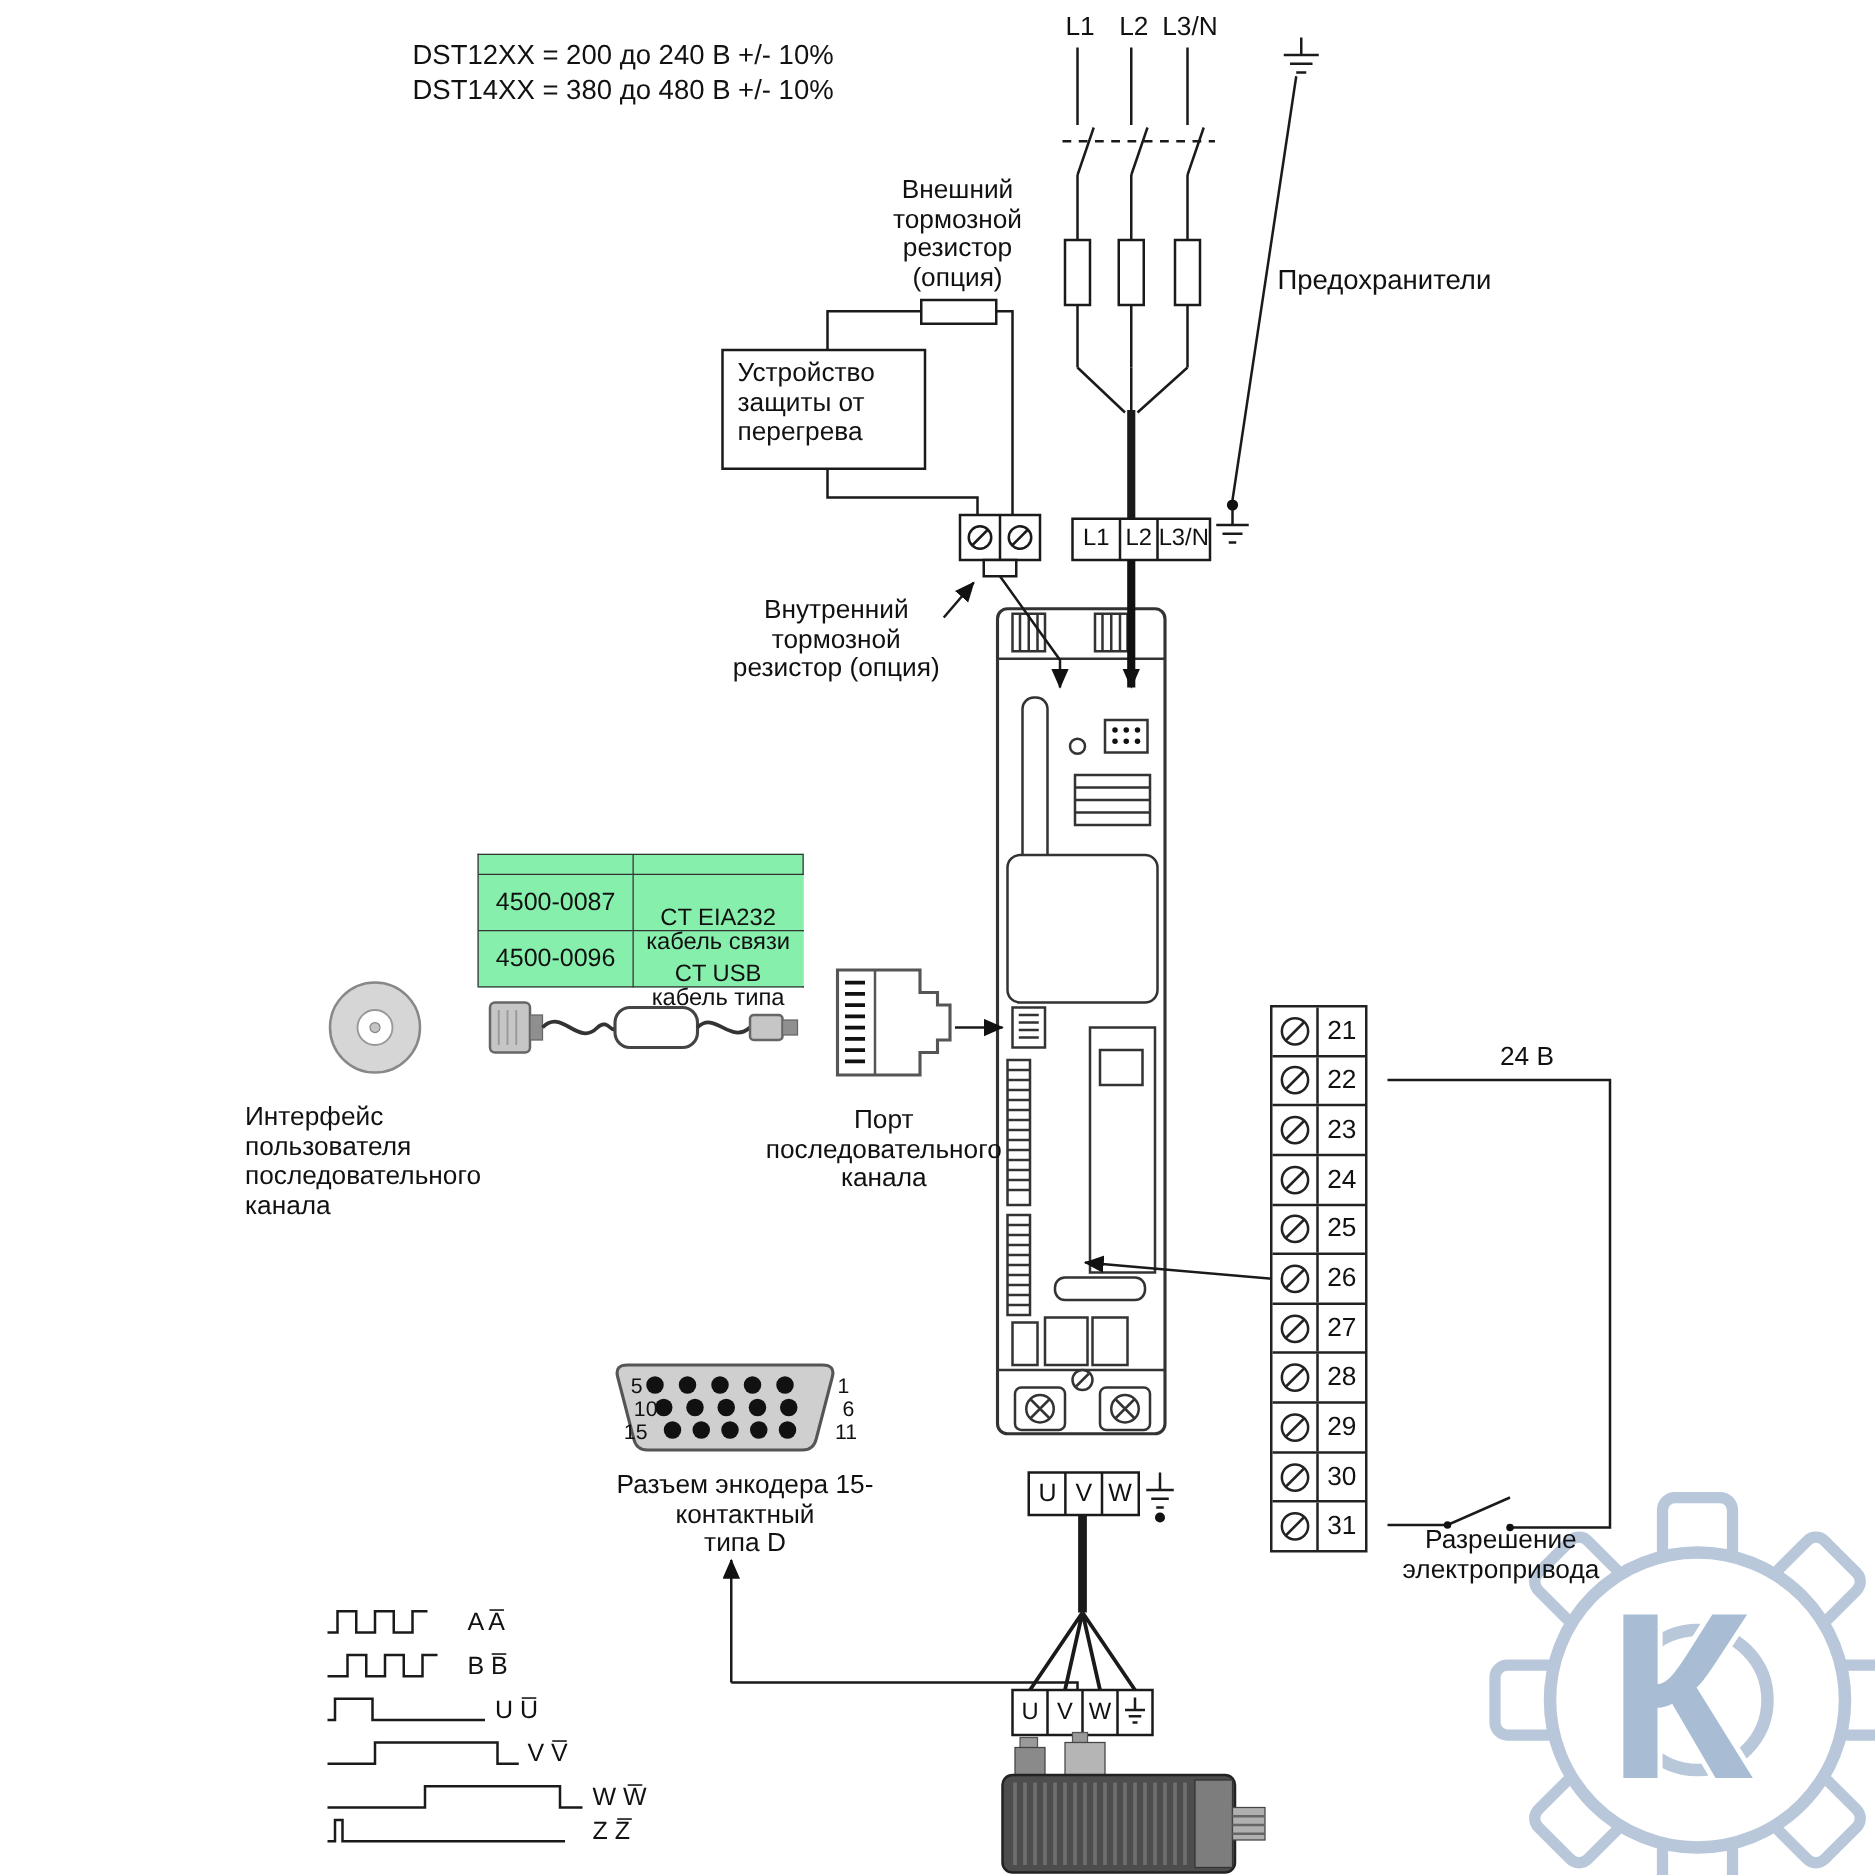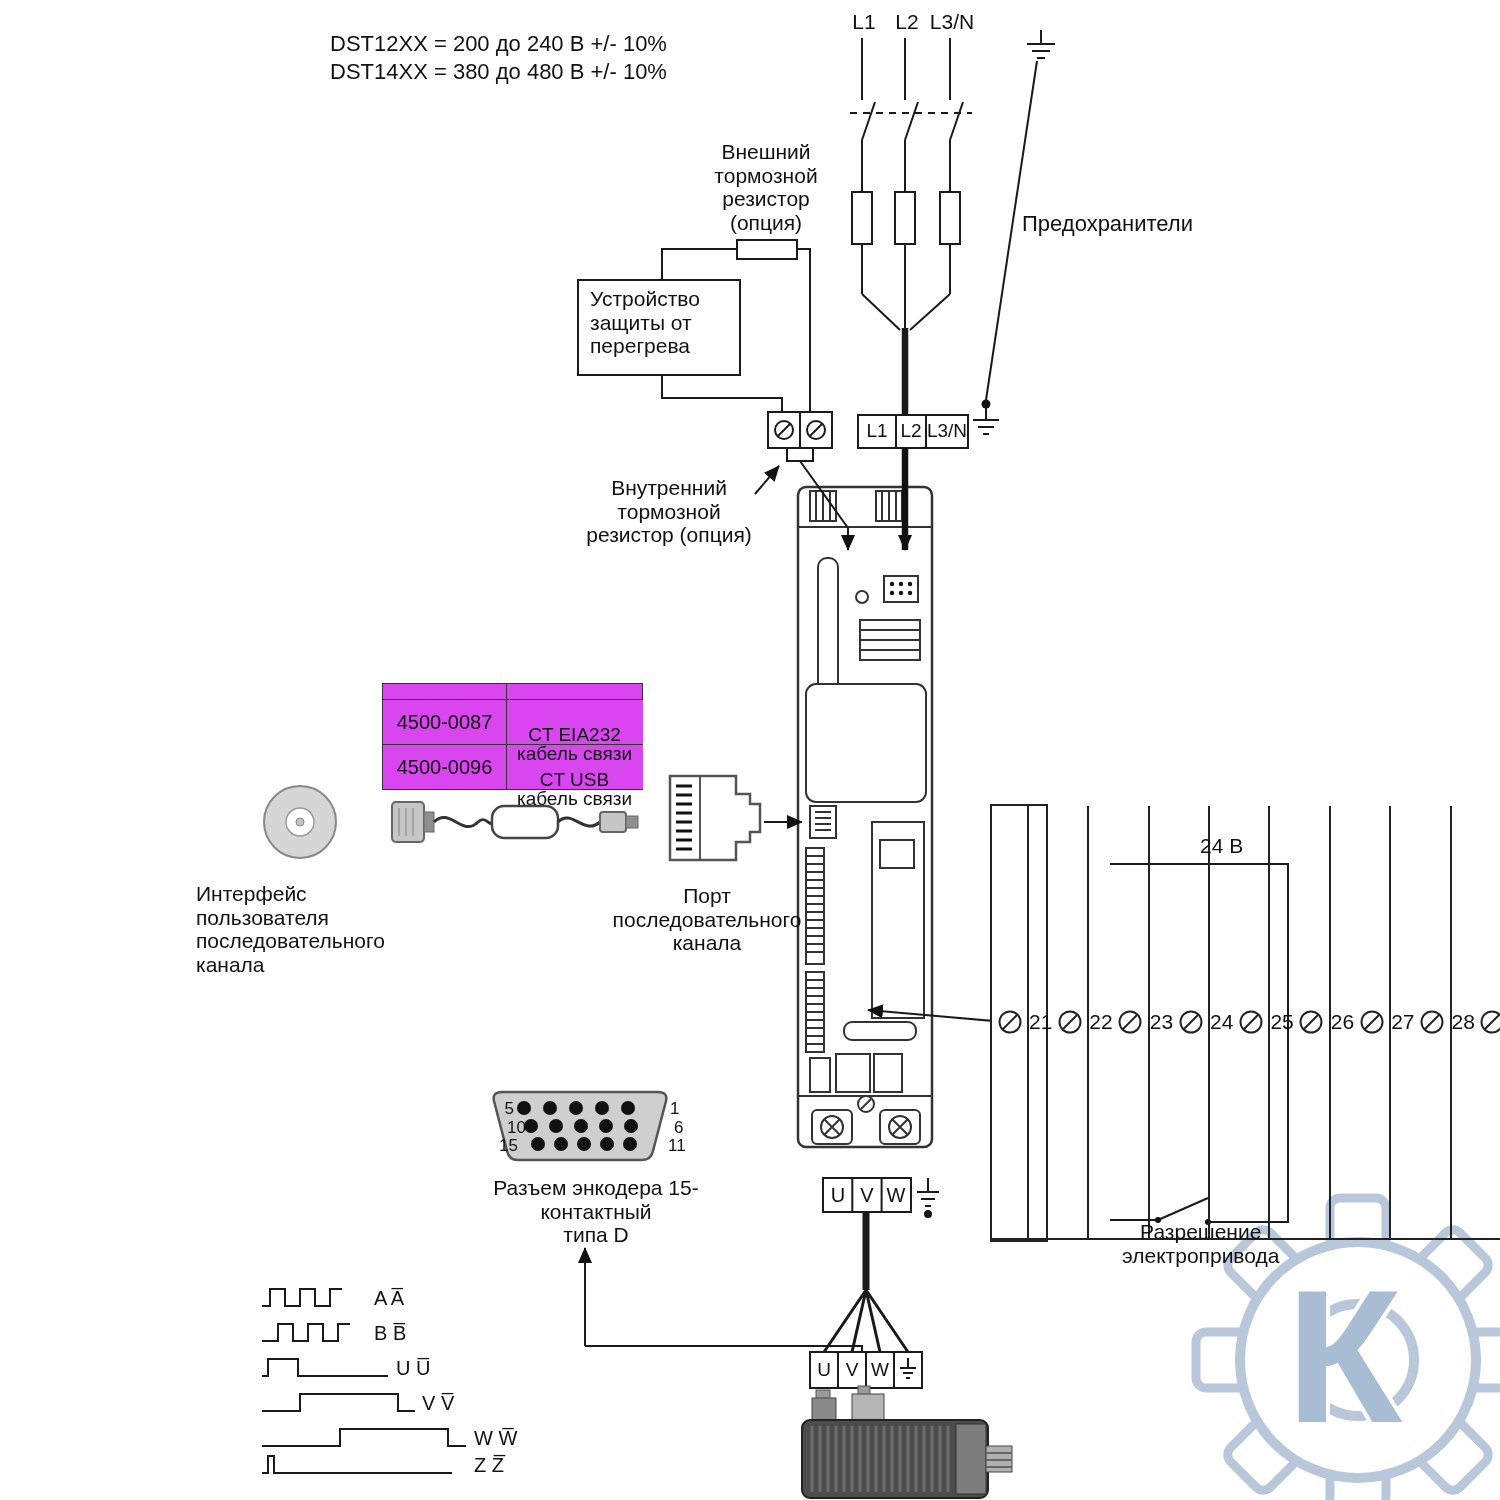--- a/index.html
+++ b/index.html
@@ -10,28 +10,28 @@
   .lbl { position:absolute; color:#111; font-size:21px; line-height:1.12; white-space:pre-line; }
   .c { text-align:center; }
   .r { text-align:right; }
   .s17 { font-size:17px; }
   .s19 { font-size:19px; }
   .s20 { font-size:20px; }
   .s22 { font-size:22px; }
   
   .ctable { position:absolute; left:382px; top:683px; display:grid;
             grid-template-columns:124px 136px; grid-template-rows:16px 45px 45px;
-            background:#d946ef; border-left:1.5px solid #333; border-top:1.5px solid #333; }
+            background:#86efac; border-left:1.5px solid #333; border-top:1.5px solid #333; }
   .ctable > div { border-right:1.5px solid #333; border-bottom:1.5px solid #333;
                   display:flex; align-items:center; justify-content:center;
                   text-align:center; font-size:20px; line-height:1.02; white-space:pre-line; }
   .ctable .desc { font-size:19px;margin-top:44px; }
   
-  .tstrip { position:absolute; left:990px; top:804px; width:58px; height:438px;
-            border:2px solid #222; display:flex; flex-direction:row; background:#fff; }
+  .tstrip { position:absolute; left:1016px; top:804px; width:78px; height:438px;
+            border:2px solid #222; display:flex; flex-direction:column; background:#fff; }
   .trow { flex:1; display:flex; border-bottom:2px solid #222; }
   .trow:last-child { border-bottom:none; }
   .tscrew { width:37px; border-right:2px solid #222; display:flex; align-items:center; justify-content:center; }
   .tnum { flex:1; display:flex; align-items:center; justify-content:center; font-size:21px; }
 </style>
 </head>
 <body>
 
 <div class="stage">
 
@@ -266,21 +266,21 @@
 <div class="lbl c s19" style="left:924px; top:420px; width:46px;">L3/N</div>
 
 <div class="ctable">
   <div></div>
   <div></div>
   <div>4500-0087</div>
   <div class="desc">CT EIA232
 кабель связи</div>
   <div>4500-0096</div>
   <div class="desc">CT USB
-кабель связи</div>
+кабель типа</div>
 </div>
 
 <div class="lbl" style="left:196px; top:882px; width:225px;">Интерфейс
 пользователя
 последовательного
 канала</div>
 <div class="lbl c" style="left:612px; top:884px; width:190px;">Порт
 последовательного
 канала</div>
 

